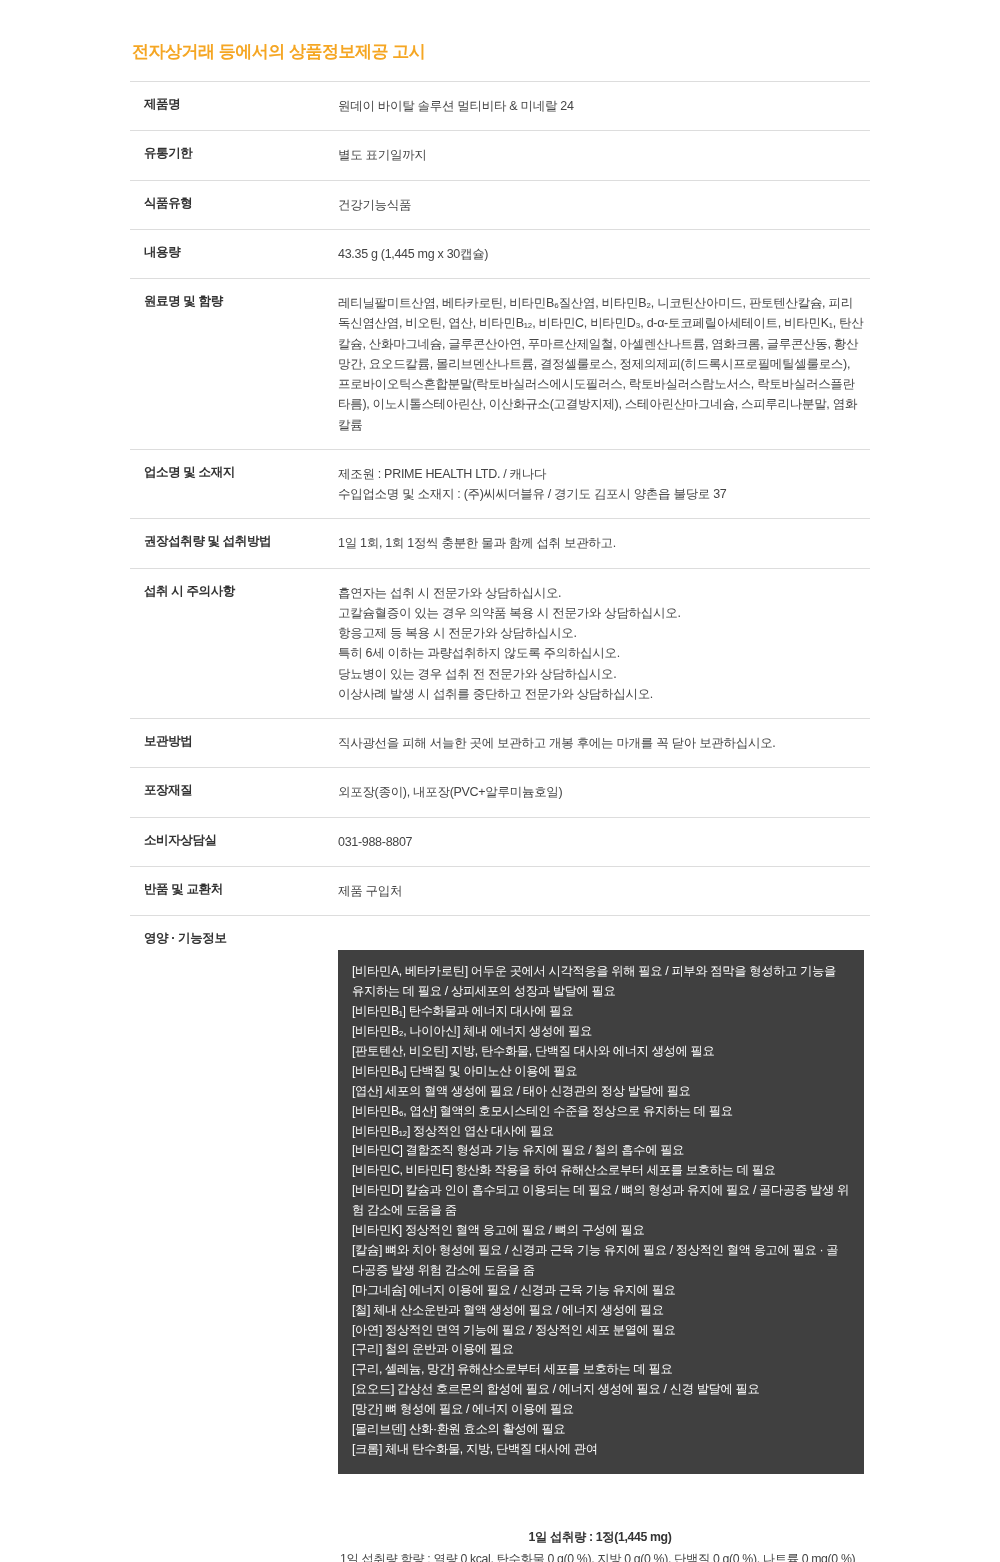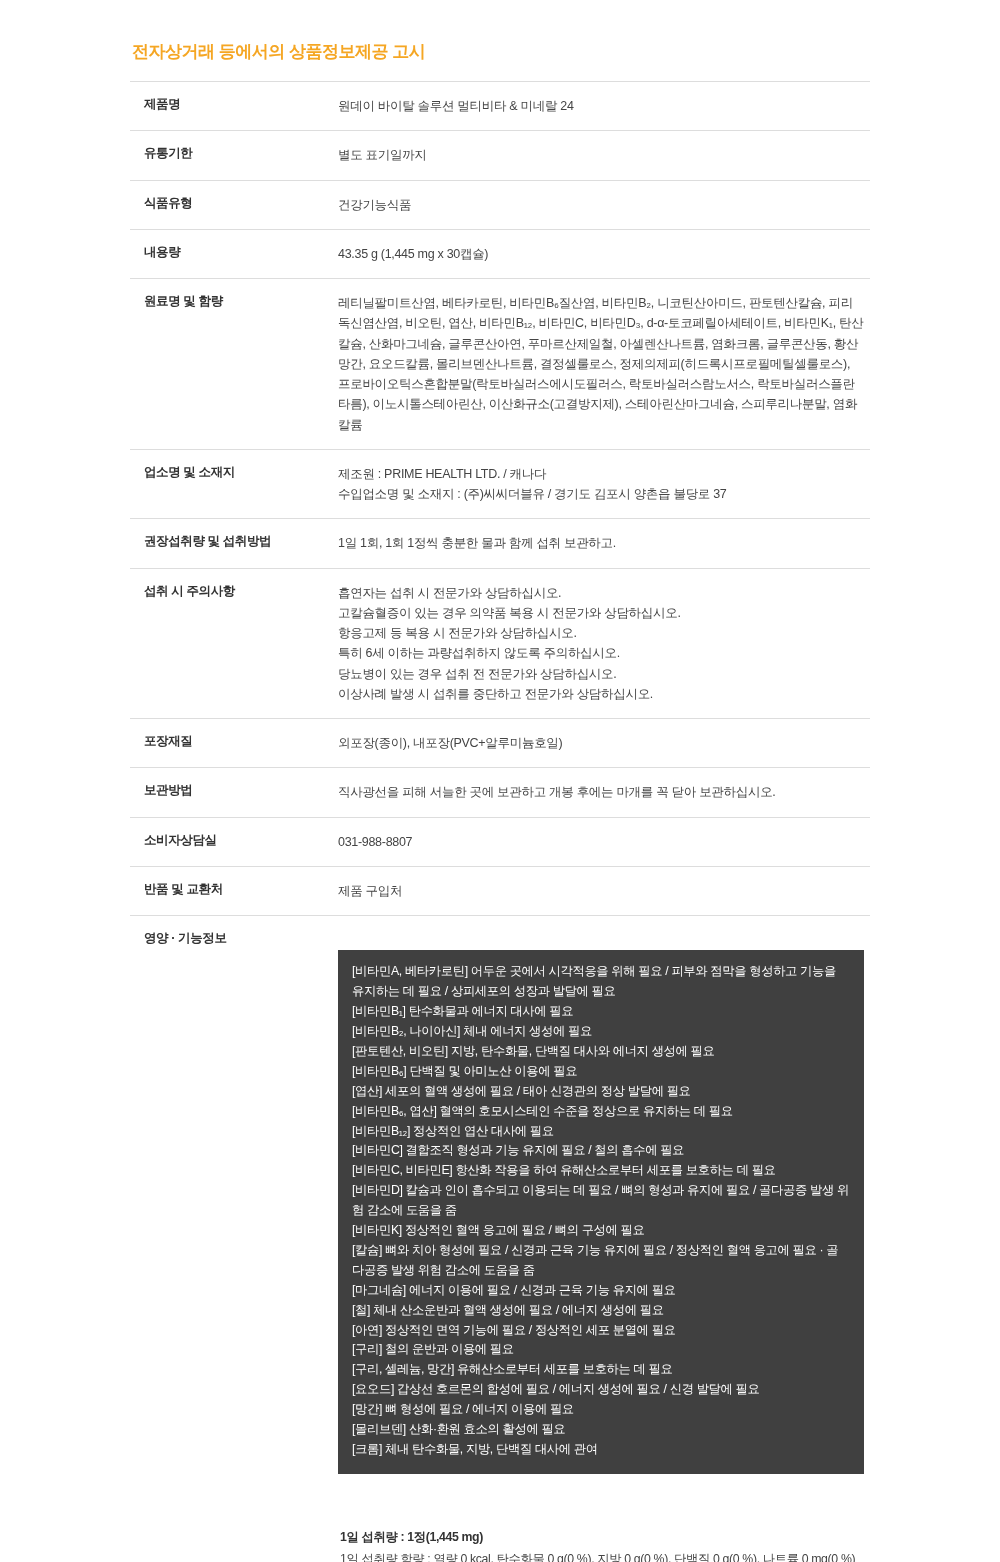--- a/index.html
+++ b/index.html
@@ -75,20 +75,21 @@
     line-height: 1.62;
     letter-spacing: -0.35px;
     color: #444444;
     white-space: pre-line;
   }
   .intake-box .intake-title {
     font-weight: bold;
     color: #333333;
     display: block;
     margin-bottom: 2px;
+    text-align: center;
   }
 </style>
 </head>
 <body>
 
 <div class="page">
 
   <h1 class="doc-title">전자상거래 등에서의 상품정보제공 고시</h1>
 
   <table class="info">
@@ -125,26 +126,26 @@
       <tr>
         <th>섭취 시 주의사항</th>
         <td>흡연자는 섭취 시 전문가와 상담하십시오.
 고칼슘혈증이 있는 경우 의약품 복용 시 전문가와 상담하십시오.
 항응고제 등 복용 시 전문가와 상담하십시오.
 특히 6세 이하는 과량섭취하지 않도록 주의하십시오.
 당뇨병이 있는 경우 섭취 전 전문가와 상담하십시오.
 이상사례 발생 시 섭취를 중단하고 전문가와 상담하십시오.</td>
       </tr>
       <tr>
+        <th>보관방법</th>
+        <td>직사광선을 피해 서늘한 곳에 보관하고 개봉 후에는 마개를 꼭 닫아 보관하십시오.</td>
+      </tr>
+      <tr>
         <th>포장재질</th>
         <td>외포장(종이), 내포장(PVC+알루미늄호일)</td>
-      </tr>
-      <tr>
-        <th>보관방법</th>
-        <td>직사광선을 피해 서늘한 곳에 보관하고 개봉 후에는 마개를 꼭 닫아 보관하십시오.</td>
       </tr>
       <tr>
         <th>소비자상담실</th>
         <td>031-988-8807</td>
       </tr>
       <tr>
         <th>반품 및 교환처</th>
         <td>제품 구입처</td>
       </tr>
       <tr>

